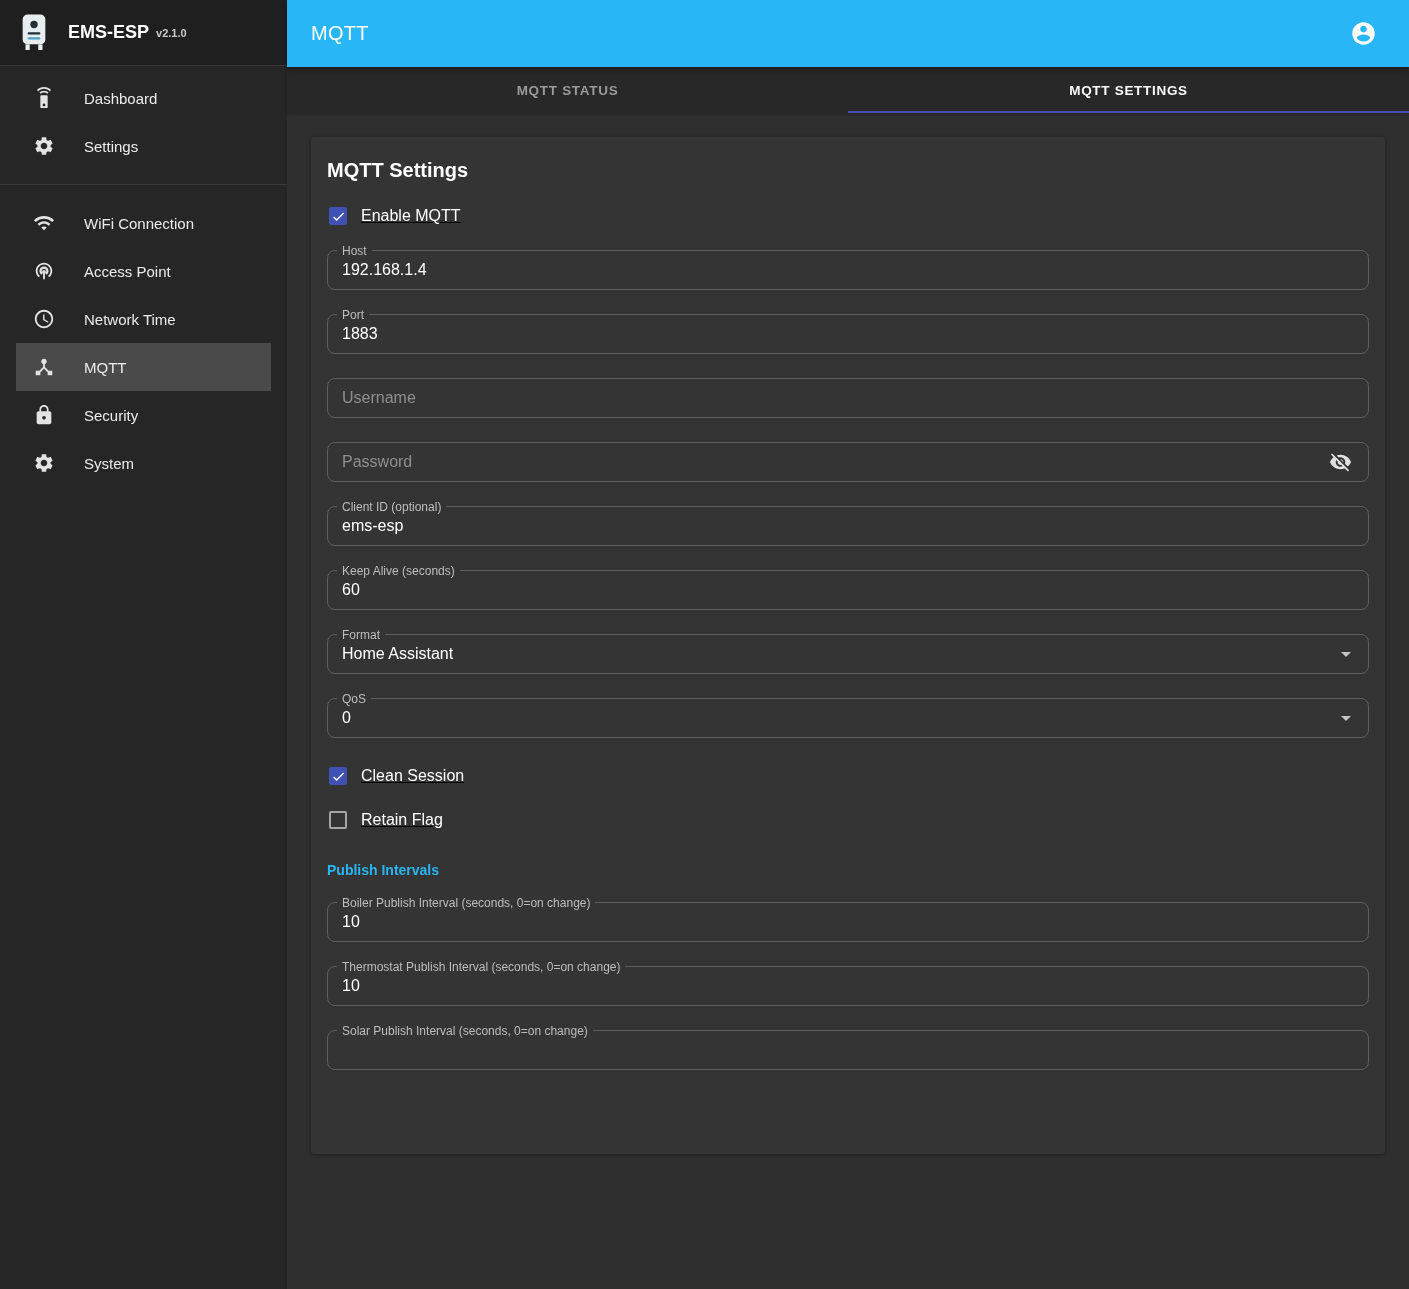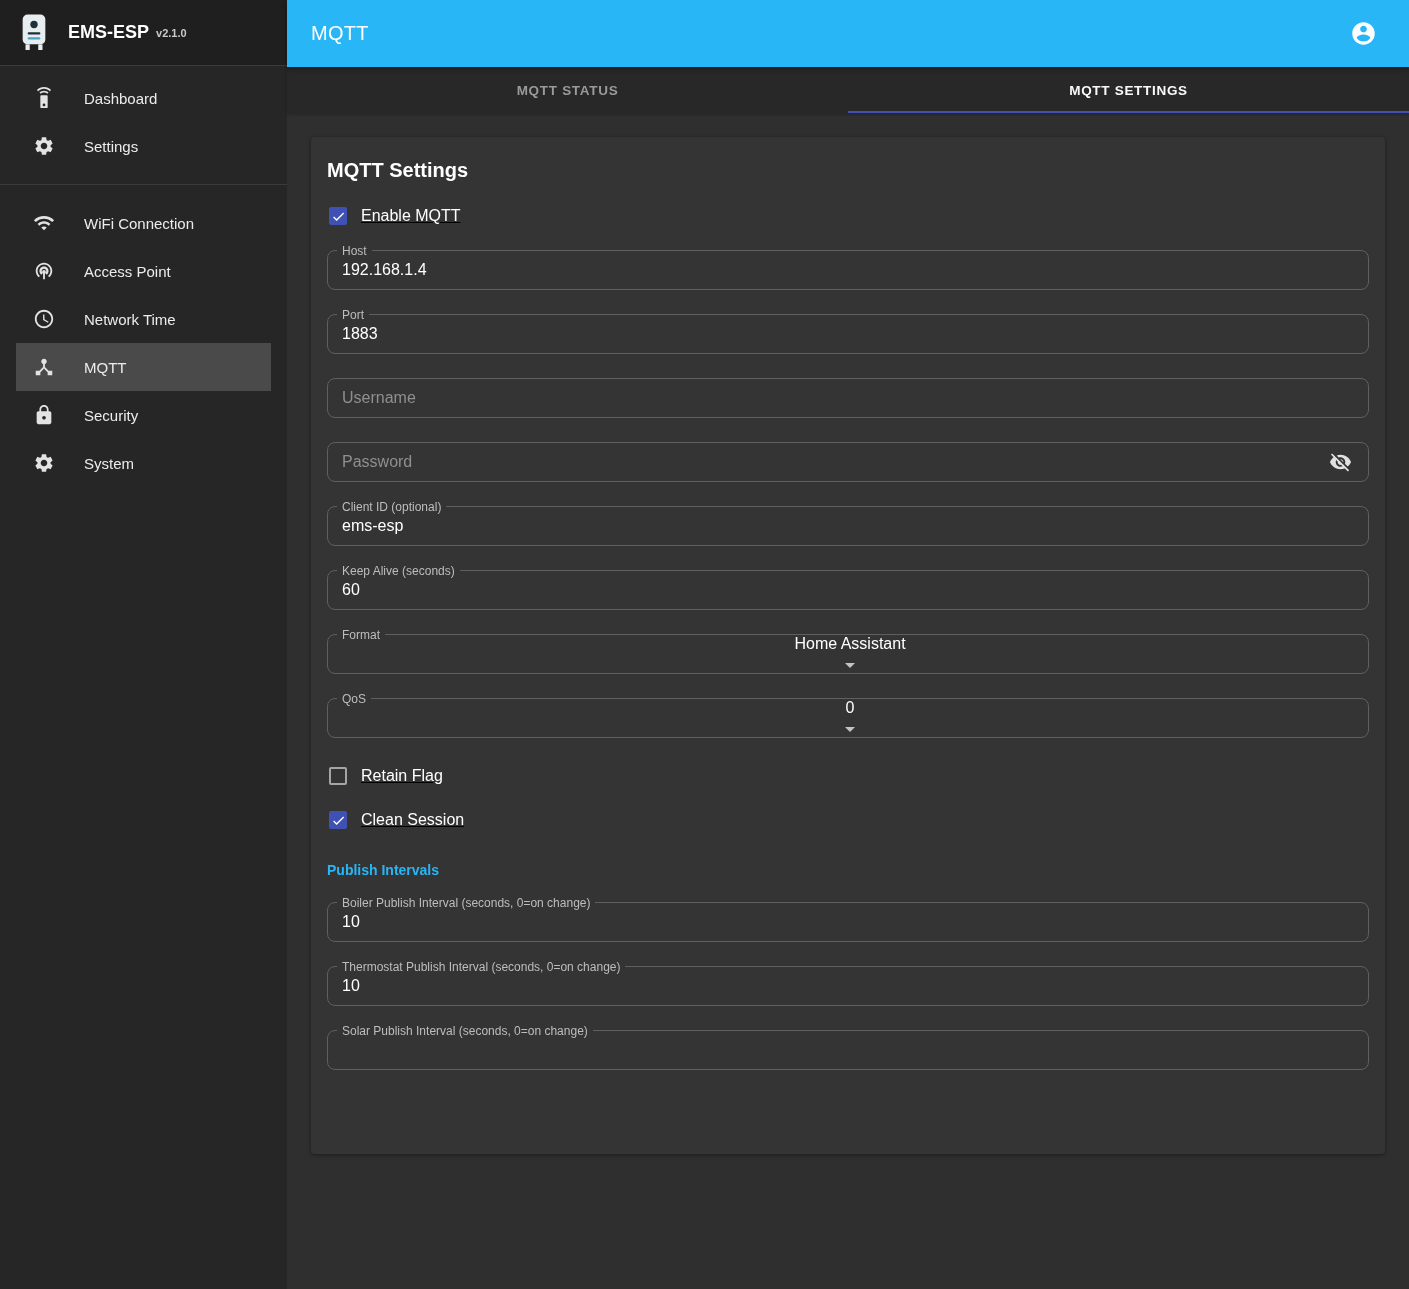--- a/index.html
+++ b/index.html
@@ -52,21 +52,21 @@
   .checkbox{width:18px;height:18px;border-radius:2px;flex:none;display:flex;align-items:center;justify-content:center;}
   .checkbox.checked{background:var(--accent);}
   .checkbox.checked svg{width:15px;height:15px;fill:#fff;}
   .checkbox.unchecked{border:2px solid #a5a5a5;background:transparent;}
   .check-label{font-size:16px;color:#fff;margin-left:14px;}
   
   .field{position:relative;height:40px;border:1px solid var(--border);border-radius:8px;margin-bottom:24px;margin-top:20px;}
   .field-label{position:absolute;top:-8px;left:9px;background:var(--card);padding:0 5px;font-size:12px;color:#bdbdbd;line-height:16px;white-space:nowrap;}
   .field-input{width:100%;height:100%;background:transparent;border:none;outline:none;color:#fff;font-size:16px;padding:0 14px;font-family:inherit;}
   .field-input::placeholder{color:#8f8f8f;opacity:1;}
-  .select-field{display:flex;align-items:center;padding:0 10px 0 14px;cursor:pointer;flex-direction:column;}
+  .select-field{display:flex;align-items:center;padding:0 10px 0 14px;cursor:pointer;}
   .select-value{font-size:16px;color:#fff;flex:1;}
   .caret{color:#c4c4c4;display:flex;}
   .caret svg{width:24px;height:24px;fill:currentColor;}
   .eye-btn{position:absolute;right:10px;top:50%;transform:translateY(-50%);background:none;border:none;color:#e0e0e0;cursor:pointer;padding:6px;display:flex;}
   .eye-btn svg{width:23px;height:23px;fill:currentColor;}
 </style>
 </head>
 <body>
 
 <aside class="sidebar">
@@ -236,34 +236,34 @@
       <div class="field select-field">
         <span class="field-label">QoS</span>
         <span class="select-value">0</span>
         <span class="caret">
           <svg viewBox="0 0 24 24">
               <path d="M7 10l5 5 5-5z"></path>
             </svg>
         </span>
       </div>
 
+      <div class="check-row" style="margin-top:2px;">
+        <span class="checkbox checked">
+          <svg viewBox="0 0 24 24">
+              <path d="M9 16.17L4.83 12l-1.42 1.41L9 19 21 7l-1.41-1.41z"></path>
+            </svg>
+        </span>
+        <span class="check-label">Clean Session</span>
+      </div>
+
       <div class="check-row">
         <span class="checkbox unchecked"></span>
         <span class="check-label">Retain Flag</span>
       </div>
 
-      <div class="check-row" style="margin-top:2px;">
-        <span class="checkbox checked">
-          <svg viewBox="0 0 24 24">
-              <path d="M9 16.17L4.83 12l-1.42 1.41L9 19 21 7l-1.41-1.41z"></path>
-            </svg>
-        </span>
-        <span class="check-label">Clean Session</span>
-      </div>
-
       <h3 class="section-heading">Publish Intervals</h3>
 
       <div class="field">
         <span class="field-label">Boiler Publish Interval (seconds, 0=on change)</span>
         <input class="field-input" value="10" style="">
       </div>
 
       <div class="field">
         <span class="field-label">Thermostat Publish Interval (seconds, 0=on change)</span>
         <input class="field-input" value="10" style="">

